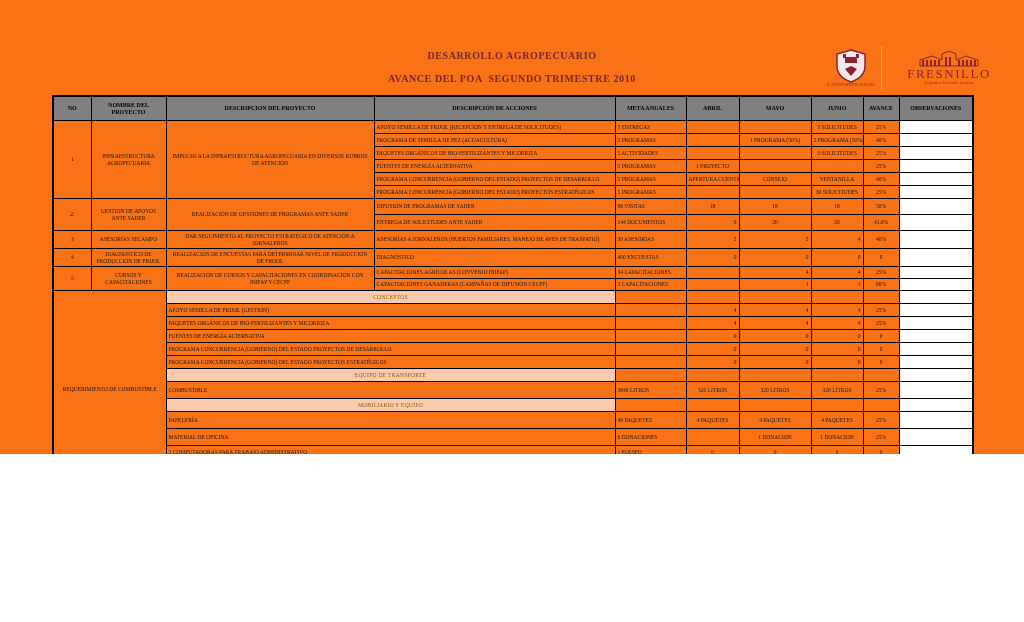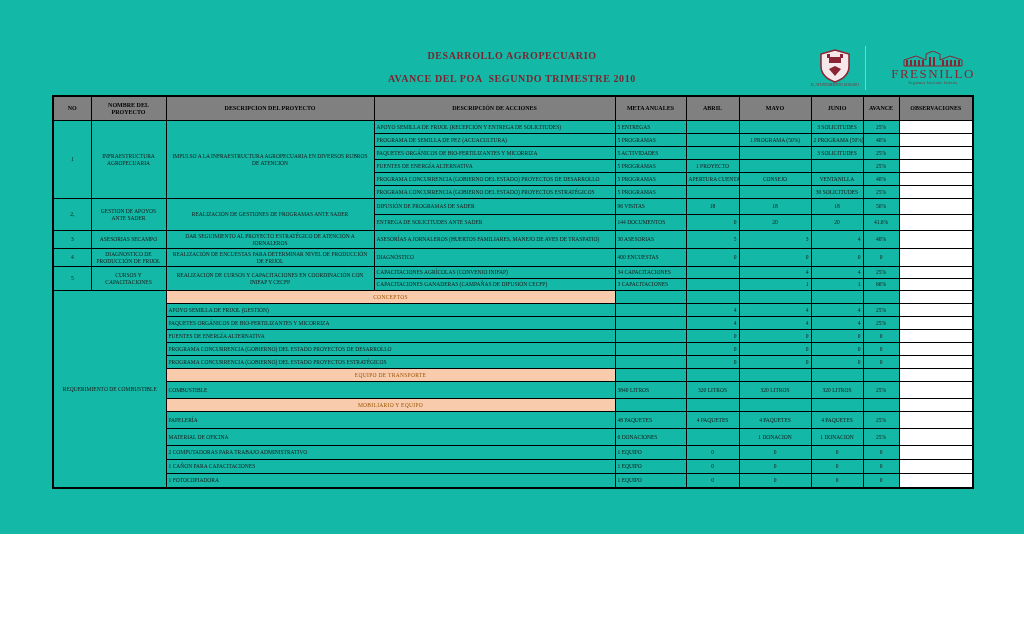--- a/index.html
+++ b/index.html
@@ -1,22 +1,22 @@
 <!DOCTYPE html>
 <html><head>
 <meta charset="utf-8">
 <style>
   html,body{margin:0;padding:0;}
-  .page{position:relative;width:1024px;height:534px;background:#14b8a6;overflow:hidden;
+  .page{position:relative;width:1024px;height:454px;background:#f97316;overflow:hidden;
         font-family:"Liberation Serif",serif;color:#1a1a1a;}
   
   .titles{position:absolute;left:0;top:50px;width:1024px;text-align:center;}
   .title1{font-size:10px;font-weight:bold;letter-spacing:.6px;color:#7b2430;white-space:pre;}
   .title2{font-size:10px;font-weight:bold;letter-spacing:.6px;color:#7b2430;white-space:pre;margin-top:12px;}
-  .logos{position:absolute;right:32px;top:42px;height:52px;display:flex;align-items:center;gap:8px;}
+  .logos{position:absolute;right:16px;top:42px;height:52px;display:flex;align-items:center;gap:8px;}
   .crest{display:flex;flex-direction:column;align-items:center;width:44px;}
   .crest-caption{font-size:3.5px;color:#8a2433;text-align:center;line-height:1.1;margin-top:1px;white-space:pre;}
   .logo-divider{width:1px;height:44px;background:#b5b5b5;}
   .fresnillo{display:flex;flex-direction:column;align-items:center;width:118px;}
   .fres-name{font-size:13px;letter-spacing:1.5px;color:#8a2433;font-weight:normal;line-height:1;}
   .fres-tagline{font-size:3.5px;color:#8a2433;letter-spacing:.4px;margin-top:1px;}
   
   table.poa{position:absolute;left:52px;top:95px;width:920px;border-collapse:collapse;
             table-layout:fixed;font-size:5.5px;line-height:1.15;}
   table.poa{border:2px solid #000;}

